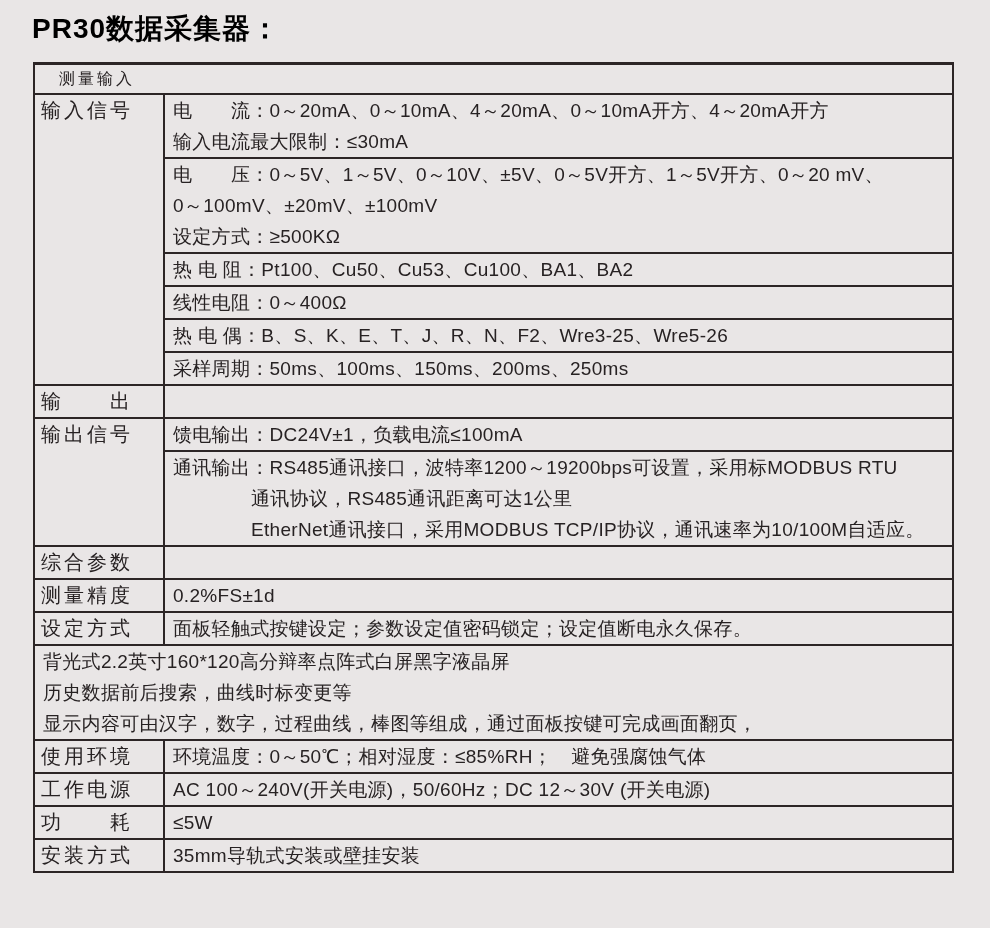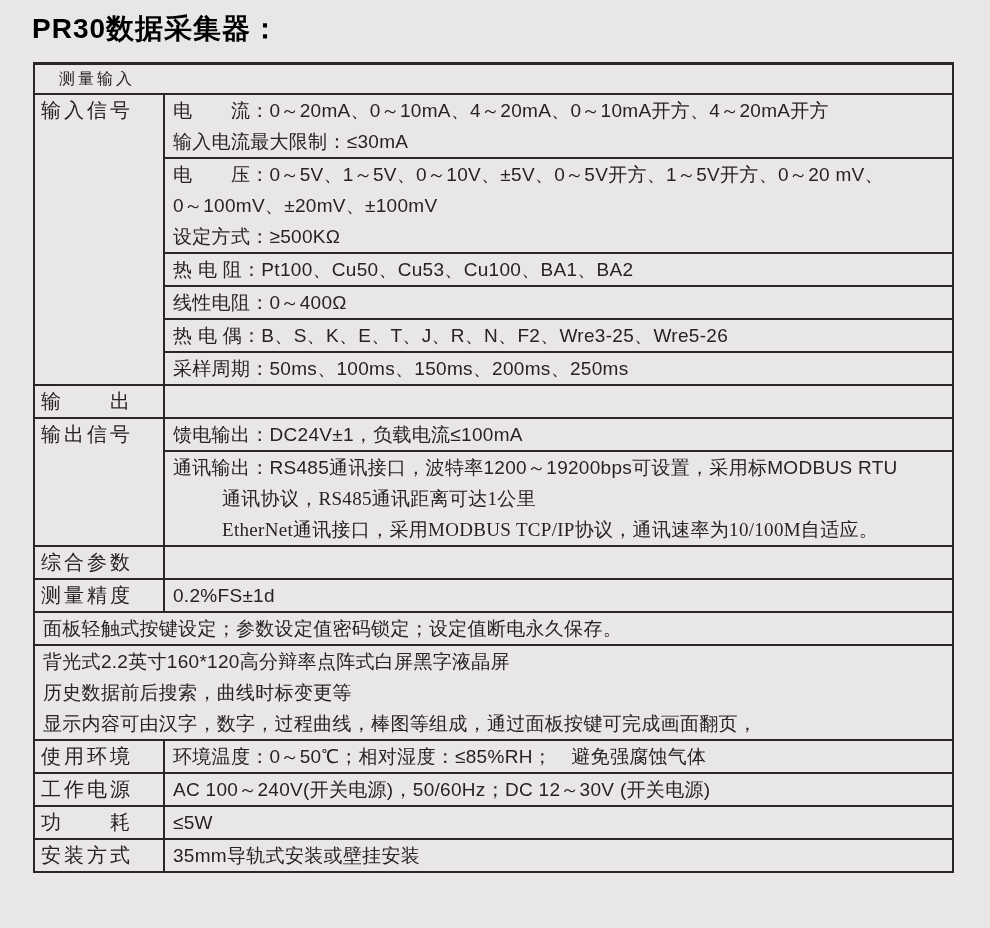--- a/index.html
+++ b/index.html
@@ -57,21 +57,21 @@
     overflow: hidden;
   }
   .subcell + .subcell { border-top: 2px solid #2c2526; }
   .line {
     line-height: 31px;
     padding-left: 8px;
     white-space: pre;
     letter-spacing: 0.3px;
     overflow: hidden;
   }
-  .line.indent { padding-left: 57px; font-family: Liberation Serif, serif; }
+  .line.indent { padding-left: 86px; }
 </style>
 </head>
 <body>
 
 <div class="title">PR30数据采集器：</div>
 
 <div class="spec-table">
 
   <div class="row">
     <div class="section-cell">测量输入</div>
@@ -129,20 +129,21 @@
   </div>
 
   <div class="row">
     <div class="label-cell">测量精度</div>
     <div class="value-cell">
       <div class="line">0.2%FS±1d</div>
     </div>
   </div>
 
   <div class="row">
+    <div class="label-cell">设定方式</div>
     <div class="value-cell">
       <div class="line">面板轻触式按键设定；参数设定值密码锁定；设定值断电永久保存。</div>
     </div>
   </div>
 
   <div class="row">
     <div class="value-cell">
       <div class="line">背光式2.2英寸160*120高分辩率点阵式白屏黑字液晶屏</div>
       <div class="line">历史数据前后搜索，曲线时标变更等</div>
       <div class="line">显示内容可由汉字，数字，过程曲线，棒图等组成，通过面板按键可完成画面翻页，</div>

